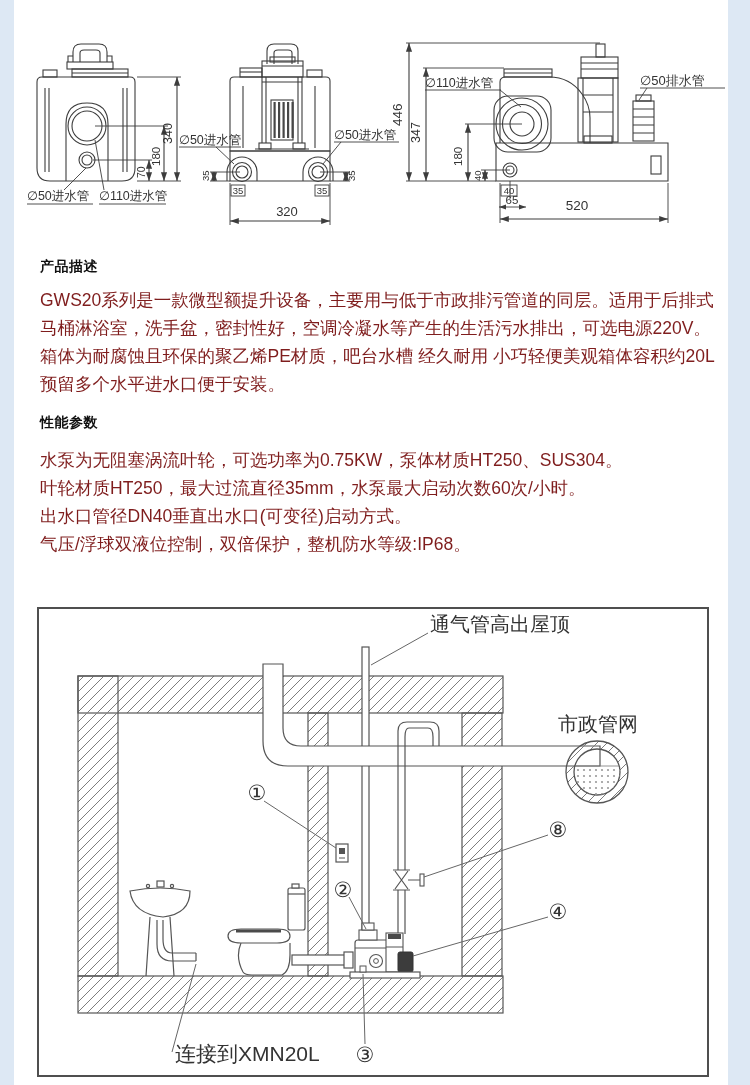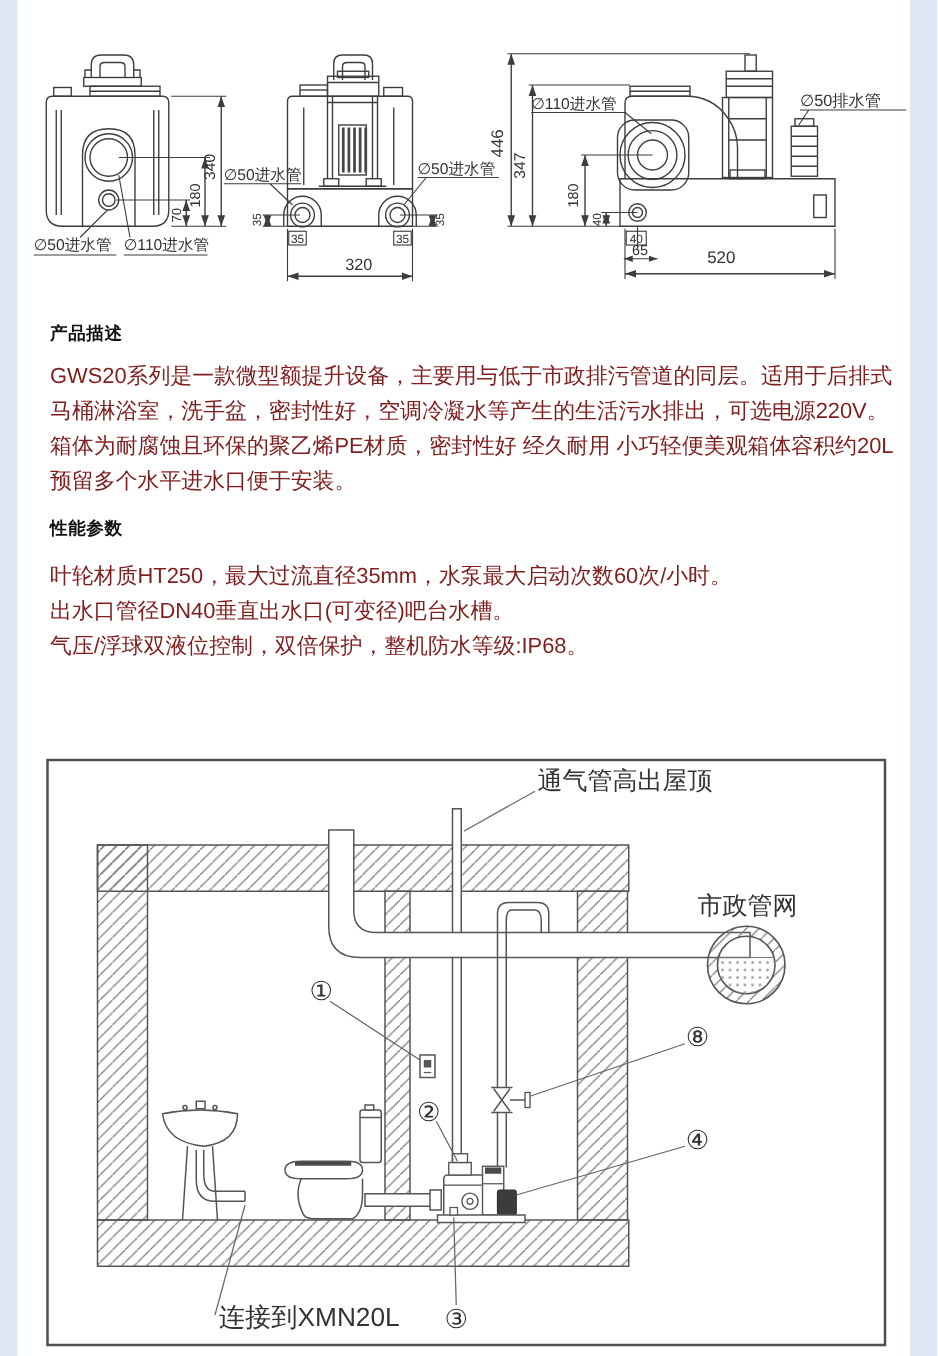--- a/index.html
+++ b/index.html
@@ -173,28 +173,29 @@
     <text x="577" y="210" text-anchor="middle" font-size="13.5">520</text>
     <text x="425" y="87" font-size="12.5">∅110进水管</text>
     <text x="640" y="85" font-size="13">∅50排水管</text>
   </g>
 </svg>
 
 <div class="abs heading" style="left:40px;top:258px;">产品描述</div>
 <div class="abs" style="left:40px;top:286px;">
   <div class="bodyline">GWS20系列是一款微型额提升设备，主要用与低于市政排污管道的同层。适用于后排式</div>
   <div class="bodyline">马桶淋浴室，洗手盆，密封性好，空调冷凝水等产生的生活污水排出，可选电源220V。</div>
-  <div class="bodyline">箱体为耐腐蚀且环保的聚乙烯PE材质，密封性好 经久耐用 小巧轻便美观箱体容积约20L</div>
+  <div class="bodyline">箱体为耐腐蚀且环保的聚乙烯PE材质，吧台水槽 经久耐用 小巧轻便美观箱体容积约20L</div>
   <div class="bodyline">预留多个水平进水口便于安装。</div>
 </div>
 
 <div class="abs heading" style="left:40px;top:414px;">性能参数</div>
 <div class="abs" style="left:40px;top:446px;">
+  <div class="bodyline">水泵为无阻塞涡流叶轮，可选功率为0.75KW，泵体材质HT250、SUS304。</div>
   <div class="bodyline">叶轮材质HT250，最大过流直径35mm，水泵最大启动次数60次/小时。</div>
-  <div class="bodyline">出水口管径DN40垂直出水口(可变径)吧台水槽。</div>
+  <div class="bodyline">出水口管径DN40垂直出水口(可变径)启动方式。</div>
   <div class="bodyline">气压/浮球双液位控制，双倍保护，整机防水等级:IP68。</div>
 </div>
 
 <svg class="dwg" style="top:600px;" width="750" height="485" viewBox="0 0 750 485">
   <defs>
     <pattern id="ht" width="10" height="10" patternUnits="userSpaceOnUse">
       <path d="M-1,11 L11,-1" stroke="#7d7d7d" stroke-width="1"></path>
     </pattern>
     <pattern id="dots" width="6" height="6" patternUnits="userSpaceOnUse">
       <circle cx="2" cy="2" r="1.1" fill="#9a9a9a"></circle>

